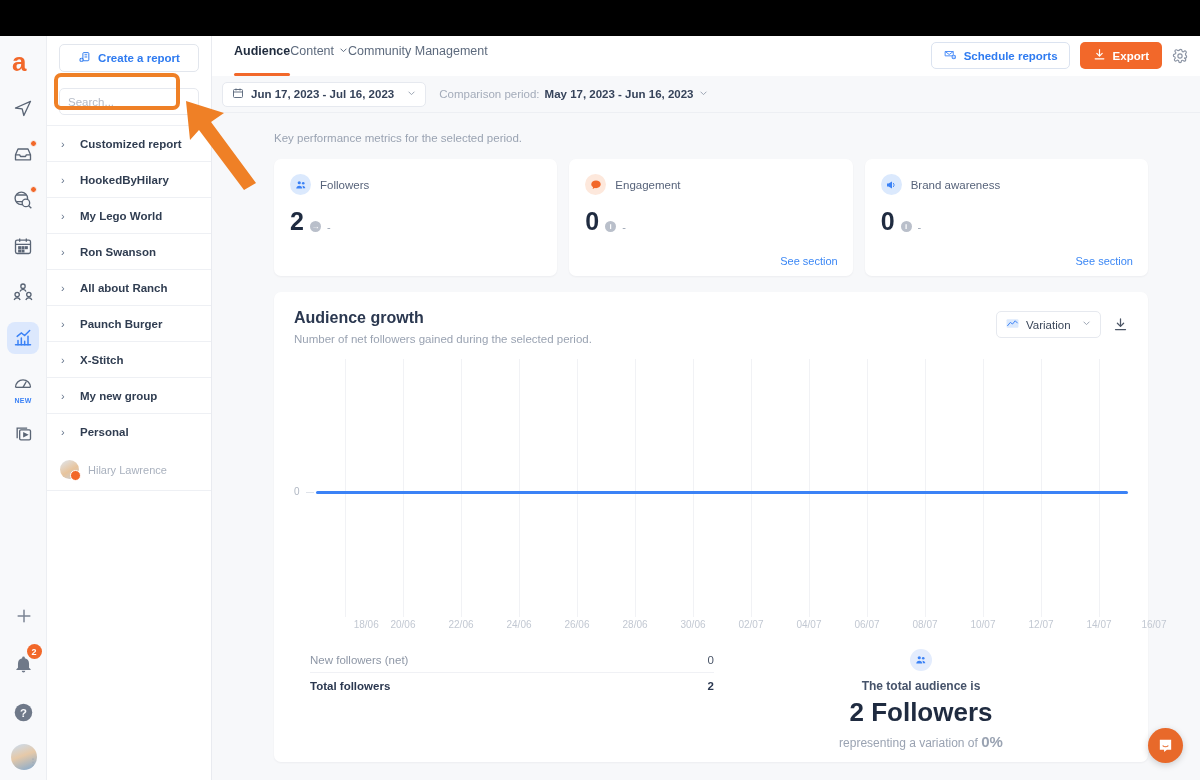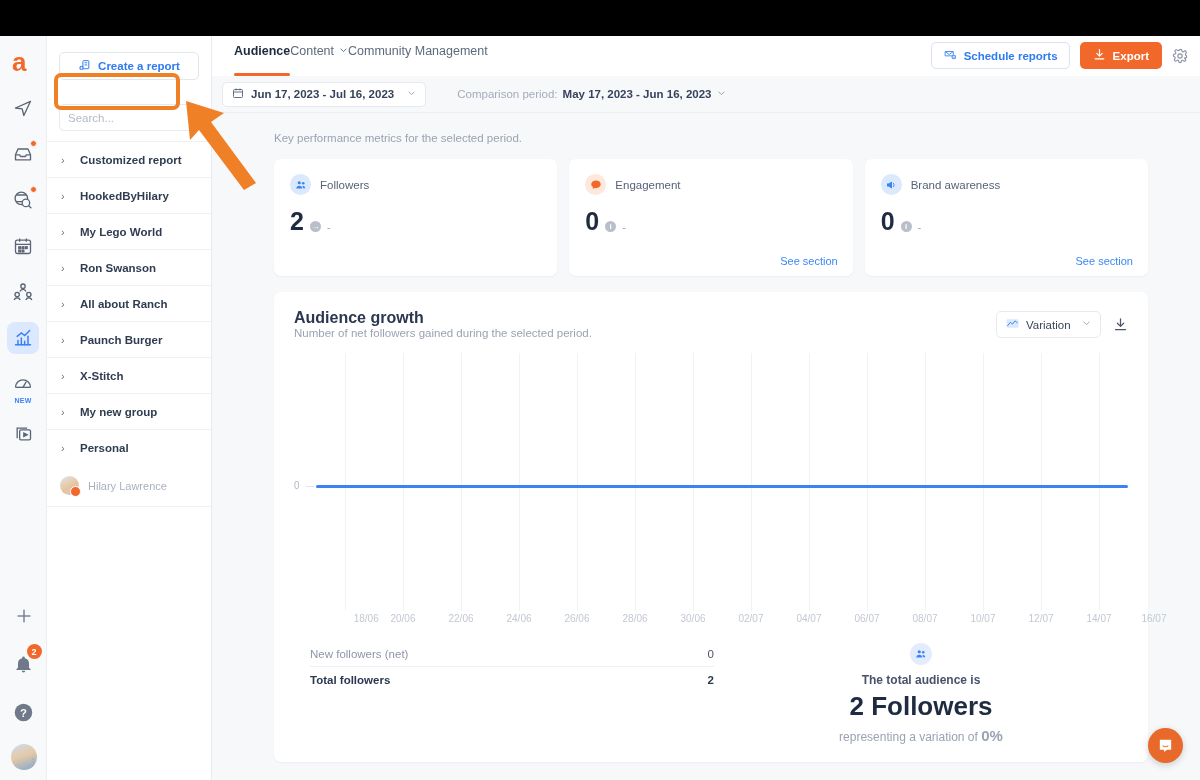--- a/index.html
+++ b/index.html
@@ -59,21 +59,21 @@
   .sidebar {
     position: absolute; left: 47px; top: 36px; width: 165px; height: 744px;
     background: #ffffff; border-right: 1px solid #e9ebf0;
   }
   .sb-head {
     height: 38px; display:flex; align-items:center; justify-content:space-between;
     padding: 0 12px 0 13px;
   }
   .sb-title { font-size: 11.5px; color: #3d4a5c; font-weight: 400; }
   .sb-collapse { color:#8d96a5; font-size: 13px; cursor:pointer; }
-  .create-wrap { padding: 16px 12px; position: relative; }
+  .create-wrap { padding: 8px 12px; position: relative; }
   .create-btn {
     height: 28px; border: 1px solid #e2e6ed; border-radius: 5px;
     background: #fff; display: flex; align-items: center; justify-content: center;
     gap: 7px; color: #2f7bf0; font-size: 11.5px; font-weight: 600; cursor: pointer;
   }
   .search-wrap { padding: 8px 12px 0 12px; }
   .search-box {
     height: 27px; border: 1px solid #e6e9ef; border-radius: 5px;
     display: flex; align-items: center; padding: 0 8px; gap: 6px; background:#fff;
   }
@@ -131,21 +131,21 @@
   }
   .btn-primary {
     height: 27px; border-radius: 5px; background: #f2682a; border: none;
     color: #fff; font-size: 11.5px; font-weight: 700;
     display: flex; align-items: center; gap: 7px; padding: 0 13px; cursor: pointer;
   }
   .gear { color: #8a93a3; cursor: pointer; display:flex; }
 
   .subbar {
     height: 37px; background: #f7f8fa; display: flex; align-items: center;
-    padding-left: 10px; gap: 31px; border-bottom: 1px solid #edeff3;
+    padding-left: 10px; gap: 13px; border-bottom: 1px solid #edeff3;
   }
   .date-pill {
     height: 25px; background: #fff; border: 1px solid #e6e9ef; border-radius: 5px;
     display: flex; align-items: center; gap: 7px; padding: 0 9px;
     font-size: 11.5px; color: #36435a; font-weight: 600; cursor: pointer;
   }
   .cmp { font-size: 11.5px; color: #a4acba; display:flex; align-items:center; gap:5px; cursor:pointer;}
   .cmp b { color: #36435a; font-weight: 600; }
 
   .content { padding: 14px 52px 0 62px; }
@@ -178,21 +178,21 @@
   }
 
   
   .panel {
     margin-top: 16px; background: #fff; border-radius: 7px;
     padding: 17px 20px 0 20px; position: relative; height: 470px;
     box-shadow: 0 1px 2px rgba(30,40,60,.05);
   }
   .panel-head { display:flex; justify-content:space-between; align-items:flex-start; }
   .p-title { font-size: 16px; font-weight: 700; color: #2b3850; }
-  .p-sub { font-size: 11.5px; color: #9aa3b2; margin-top: 0; }
+  .p-sub { font-size: 11.5px; color: #9aa3b2; margin-top: 6px; }
   .p-tools { display: flex; align-items: center; gap: 12px; margin-top:2px;}
   .select-pill {
     height: 27px; min-width: 105px; border: 1px solid #e6e9ef; border-radius: 5px;
     background: #fff; display: flex; align-items: center; gap: 7px;
     padding: 0 9px; font-size: 11.5px; color: #3a4659; cursor: pointer;
   }
   .select-pill .caret { margin-left: auto; color: #9aa3b2; font-size: 9px; }
   .dl { color: #4b5565; cursor: pointer; display:flex;}
 
   .chart { position: relative; margin-top: 14px; height: 280px; }

